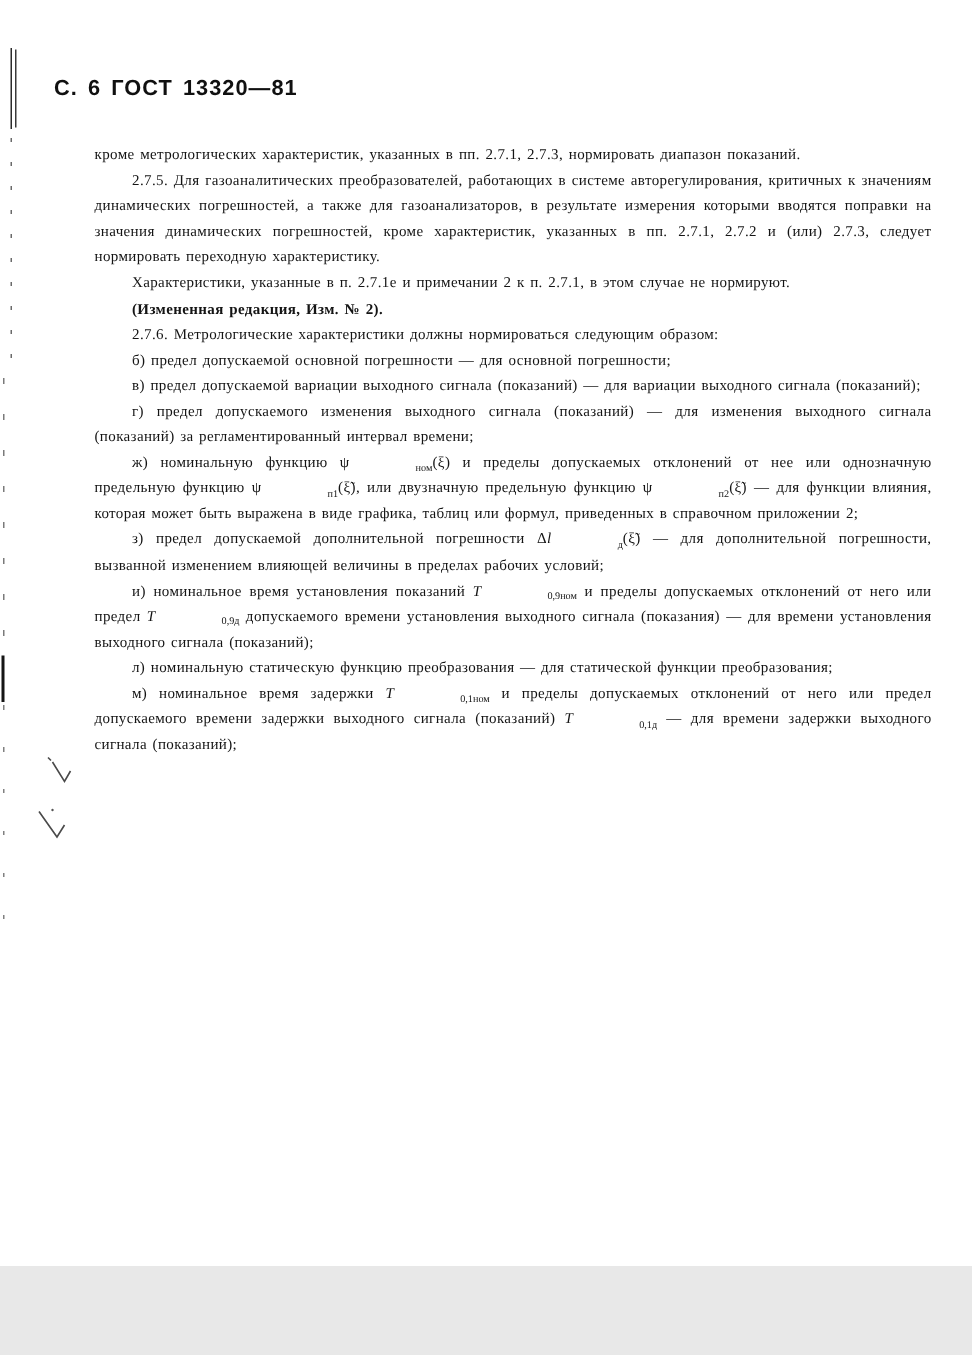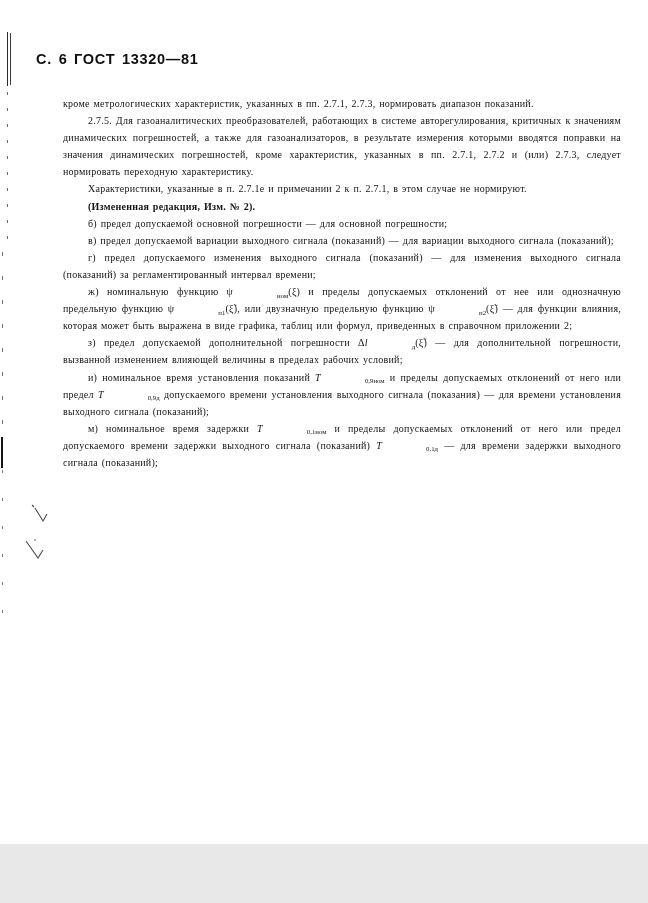--- a/index.html
+++ b/index.html
@@ -51,26 +51,28 @@
 
 <div class="page">
 
   <div class="page-header">С. 6 ГОСТ 13320—81</div>
 
   <div class="body-text">
       <p class="para no-indent"><span>кроме метрологических характеристик, указанных в пп. 2.7.1, 2.7.3, нормировать диапазон показаний.</span></p>
       <p class="para"><span>2.7.5. Для газоаналитических преобразователей, работающих в системе авторегулирования, критичных к значениям динамических погрешностей, а также для газоанализаторов, в результате измерения которыми вводятся поправки на значения динамических погрешностей, кроме характеристик, указанных в пп. 2.7.1, 2.7.2 и (или) 2.7.3, следует нормировать переходную характеристику.</span></p>
       <p class="para"><span>Характеристики, указанные в п. 2.7.1е и примечании 2 к п. 2.7.1, в этом случае не нормируют.</span></p>
       <p class="para bold"><span>(Измененная редакция, Изм. № 2).</span></p>
+      <p class="para"><span>2.7.6. Метрологические характеристики должны нормироваться следующим образом:</span></p>
       <p class="para"><span>б) предел допускаемой основной погрешности — для основной погрешности;</span></p>
       <p class="para"><span>в) предел допускаемой вариации выходного сигнала (показаний) — для вариации выходного сигнала (показаний);</span></p>
       <p class="para"><span>г) предел допускаемого изменения выходного сигнала (показаний) — для изменения выходного сигнала (показаний) за регламентированный интервал времени;</span></p>
       <p class="para"><span>ж) номинальную функцию ψ</span><sub>ном</sub><span>(ξ) и пределы допускаемых отклонений от нее или однозначную предельную функцию ψ</span><sub>п1</sub><span>(ξ̃), или двузначную предельную функцию ψ</span><sub>п2</sub><span>(ξ̃) — для функции влияния, которая может быть выражена в виде графика, таблиц или формул, приведенных в справочном приложении 2;</span></p>
       <p class="para"><span>з) предел допускаемой дополнительной погрешности Δ</span><span class="it">l</span><sub>д</sub><span>(ξ̃) — для дополнительной погрешности, вызванной изменением влияющей величины в пределах рабочих условий;</span></p>
       <p class="para"><span>и) номинальное время установления показаний </span><span class="it">T</span><sub>0,9ном</sub><span> и пределы допускаемых отклонений от него или предел </span><span class="it">T</span><sub>0,9д</sub><span> допускаемого времени установления выходного сигнала (показания) — для времени установления выходного сигнала (показаний);</span></p>
+      <p class="para"><span>л) номинальную статическую функцию преобразования — для статической функции преобразования;</span></p>
       <p class="para"><span>м) номинальное время задержки </span><span class="it">T</span><sub>0,1ном</sub><span> и пределы допускаемых отклонений от него или предел допускаемого времени задержки выходного сигнала (показаний) </span><span class="it">T</span><sub>0,1д</sub><span> — для времени задержки выходного сигнала (показаний);</span></p>
     </div>
 
   <div class="art art-dblline-a"></div>
   <div class="art art-dblline-b"></div>
   <div class="art art-dots-1"></div>
   <div class="art art-dots-2"></div>
   <div class="art art-solid"></div>
   <div class="art art-dots-3"></div>
   <div class="art art-dots-4"></div>

